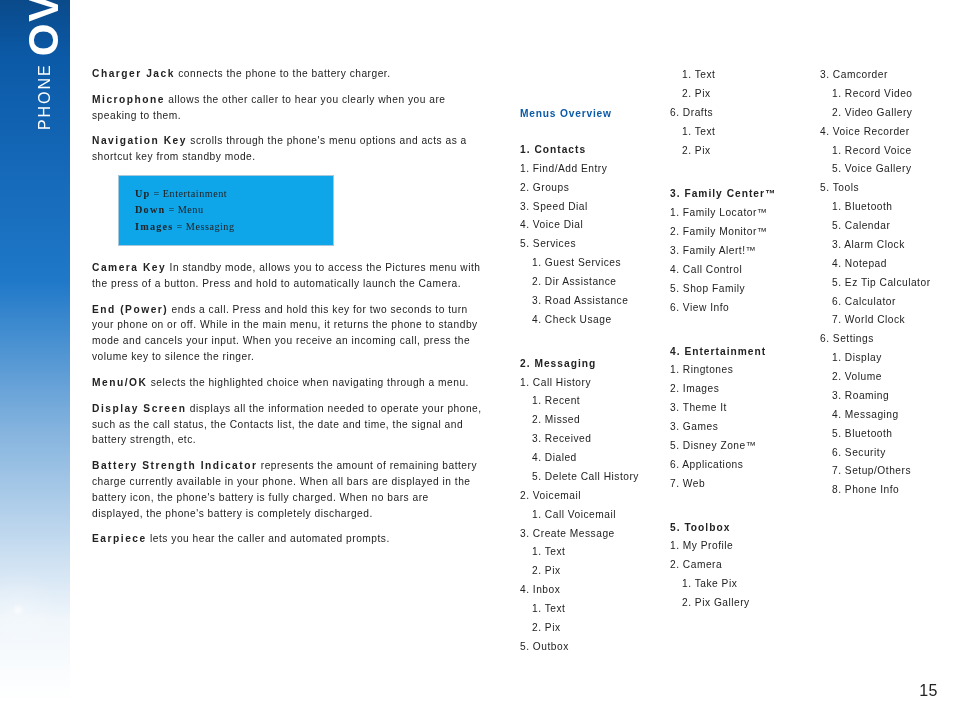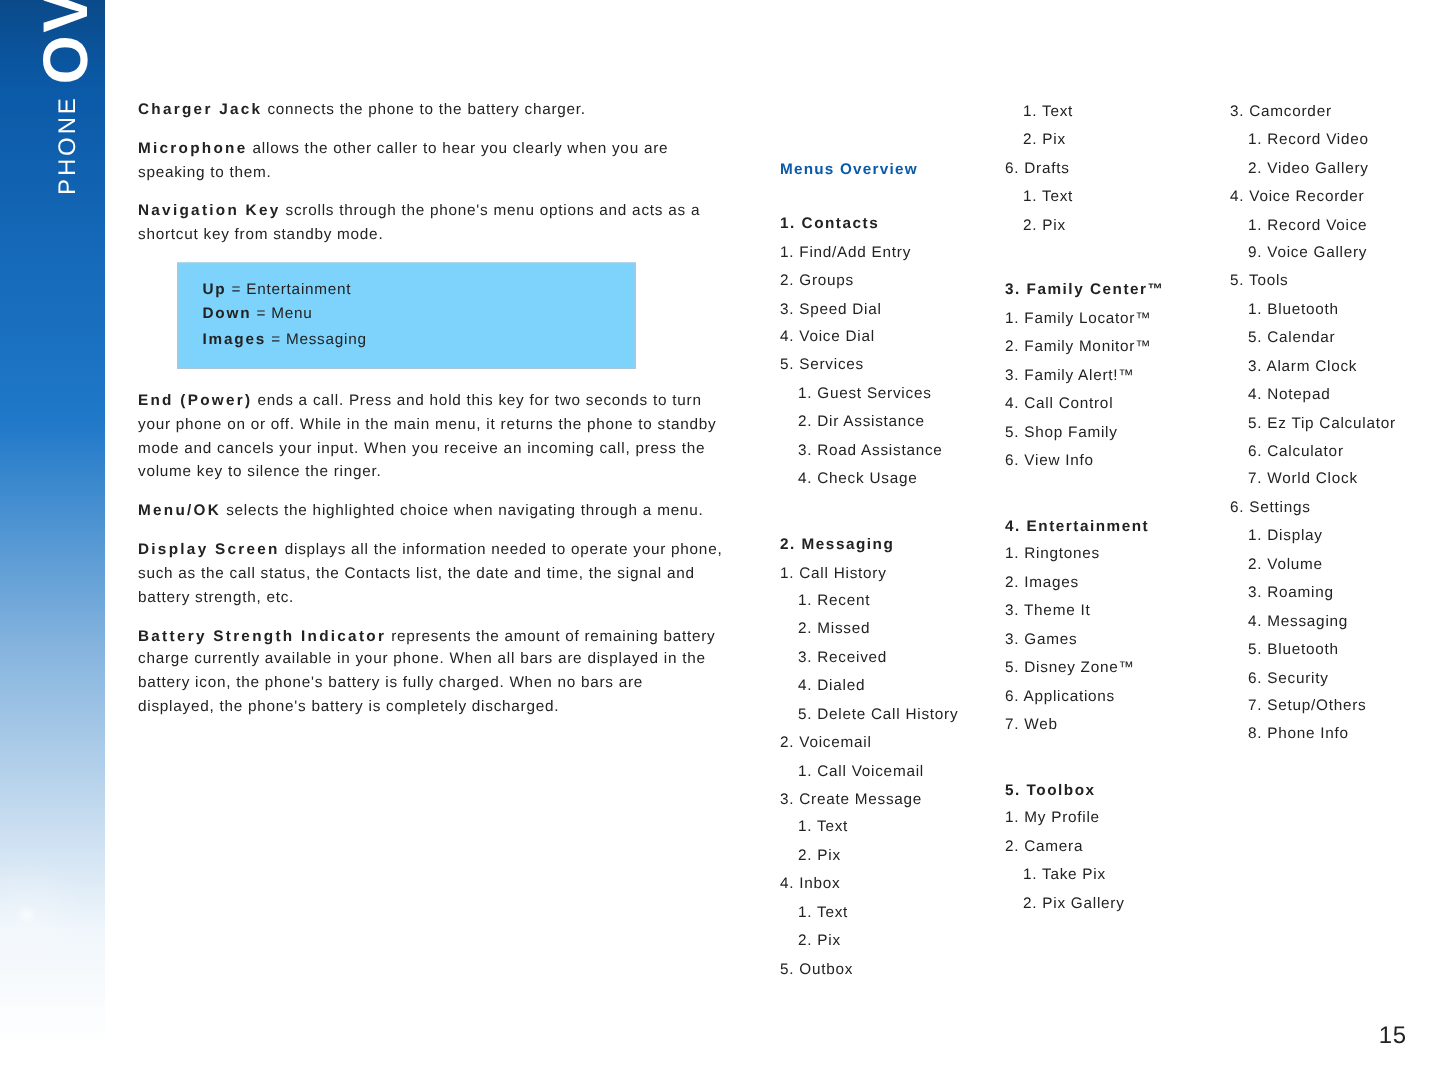--- a/index.html
+++ b/index.html
@@ -44,26 +44,27 @@
   .side-title .small{ font-size:16px; font-weight:400; letter-spacing:0.12em; display:inline-block; transform:translateY(-8px); margin-right:4px;}
   .content-left {
     position:absolute;
     left:92px; top:66px;
     width:390px;
     z-index:10;
   }
   .content-left p { margin:0 0 10px 0; line-height:1.55; }
   .content-left b, .content-left .term { font-weight:700; letter-spacing:0.15em;margin-top:32px; }
   .keybox {
-    background:#7dd3fc;
+    background:#0ea5e9;
     border:1px solid #a9c7db;
     margin:8px 0 14px 26px;
     padding:10px 16px;
-    width:306px;
+    width:216px;
     line-height:1.6;
+    font-family:Liberation Serif, serif;
   }
   .keybox b { letter-spacing:0.12em; }
   .content-right {
     position:absolute;
     left:520px; top:66px;
     width:420px;
     display:flex;
     gap:30px;
     line-height:1.85;
   }
@@ -87,24 +88,26 @@
   <p><b class="term">Charger Jack</b><span> connects the phone to the battery charger.</span></p>
   <p><b class="term">Microphone</b><span> allows the other caller to hear you clearly when you are speaking to them.</span></p>
   <p><b class="term">Navigation Key</b><span> scrolls through the phone's menu options and acts as a shortcut key from standby mode.</span></p>
 
   <div class="keybox">
     <div><b>Up</b><span> = Entertainment</span></div>
     <div><b>Down</b><span> = Menu</span></div>
     <div><b>Images</b><span> = Messaging</span></div>
   </div>
 
+  <p><b class="term">Camera Key</b><span> In standby mode, allows you to access the Pictures menu with the press of a button. Press and hold to automatically launch the Camera.</span></p>
   <p><b class="term">End (Power)</b><span> ends a call. Press and hold this key for two seconds to turn your phone on or off. While in the main menu, it returns the phone to standby mode and cancels your input. When you receive an incoming call, press the volume key to silence the ringer.</span></p>
   <p><b class="term">Menu/OK</b><span> selects the highlighted choice when navigating through a menu.</span></p>
   <p><b class="term">Display Screen</b><span> displays all the information needed to operate your phone, such as the call status, the Contacts list, the date and time, the signal and battery strength, etc.</span></p>
   <p><b class="term">Battery Strength Indicator</b><span> represents the amount of remaining battery charge currently available in your phone. When all bars are displayed in the battery icon, the phone's battery is fully charged. When no bars are displayed, the phone's battery is completely discharged.</span></p>
+  <p><b class="term">Earpiece</b><span> lets you hear the caller and automated prompts.</span></p>
 </div>
 
 <div class="content-right">
   <div class="col" id="col1">
     <div class="hd">Menus Overview</div>
   <div class="sec">1. Contacts</div>
       <div>1. Find/Add Entry</div>
       <div>2. Groups</div>
       <div>3. Speed Dial</div>
       <div>4. Voice Dial</div>
@@ -160,21 +163,21 @@
       <div>2. Camera</div>
       <div class="sub">1. Take Pix</div>
       <div class="sub">2. Pix Gallery</div>
     </div>
   <div class="col" id="col3">
       <div>3. Camcorder</div>
       <div class="sub">1. Record Video</div>
       <div class="sub">2. Video Gallery</div>
       <div>4. Voice Recorder</div>
       <div class="sub">1. Record Voice</div>
-      <div class="sub">9. Voice Gallery</div>
+      <div class="sub">5. Voice Gallery</div>
       <div>5. Tools</div>
       <div class="sub">1. Bluetooth</div>
       <div class="sub">5. Calendar</div>
       <div class="sub">3. Alarm Clock</div>
       <div class="sub">4. Notepad</div>
       <div class="sub">5. Ez Tip Calculator</div>
       <div class="sub">6. Calculator</div>
       <div class="sub">7.  World Clock</div>
       <div>6. Settings</div>
       <div class="sub">1. Display</div>

